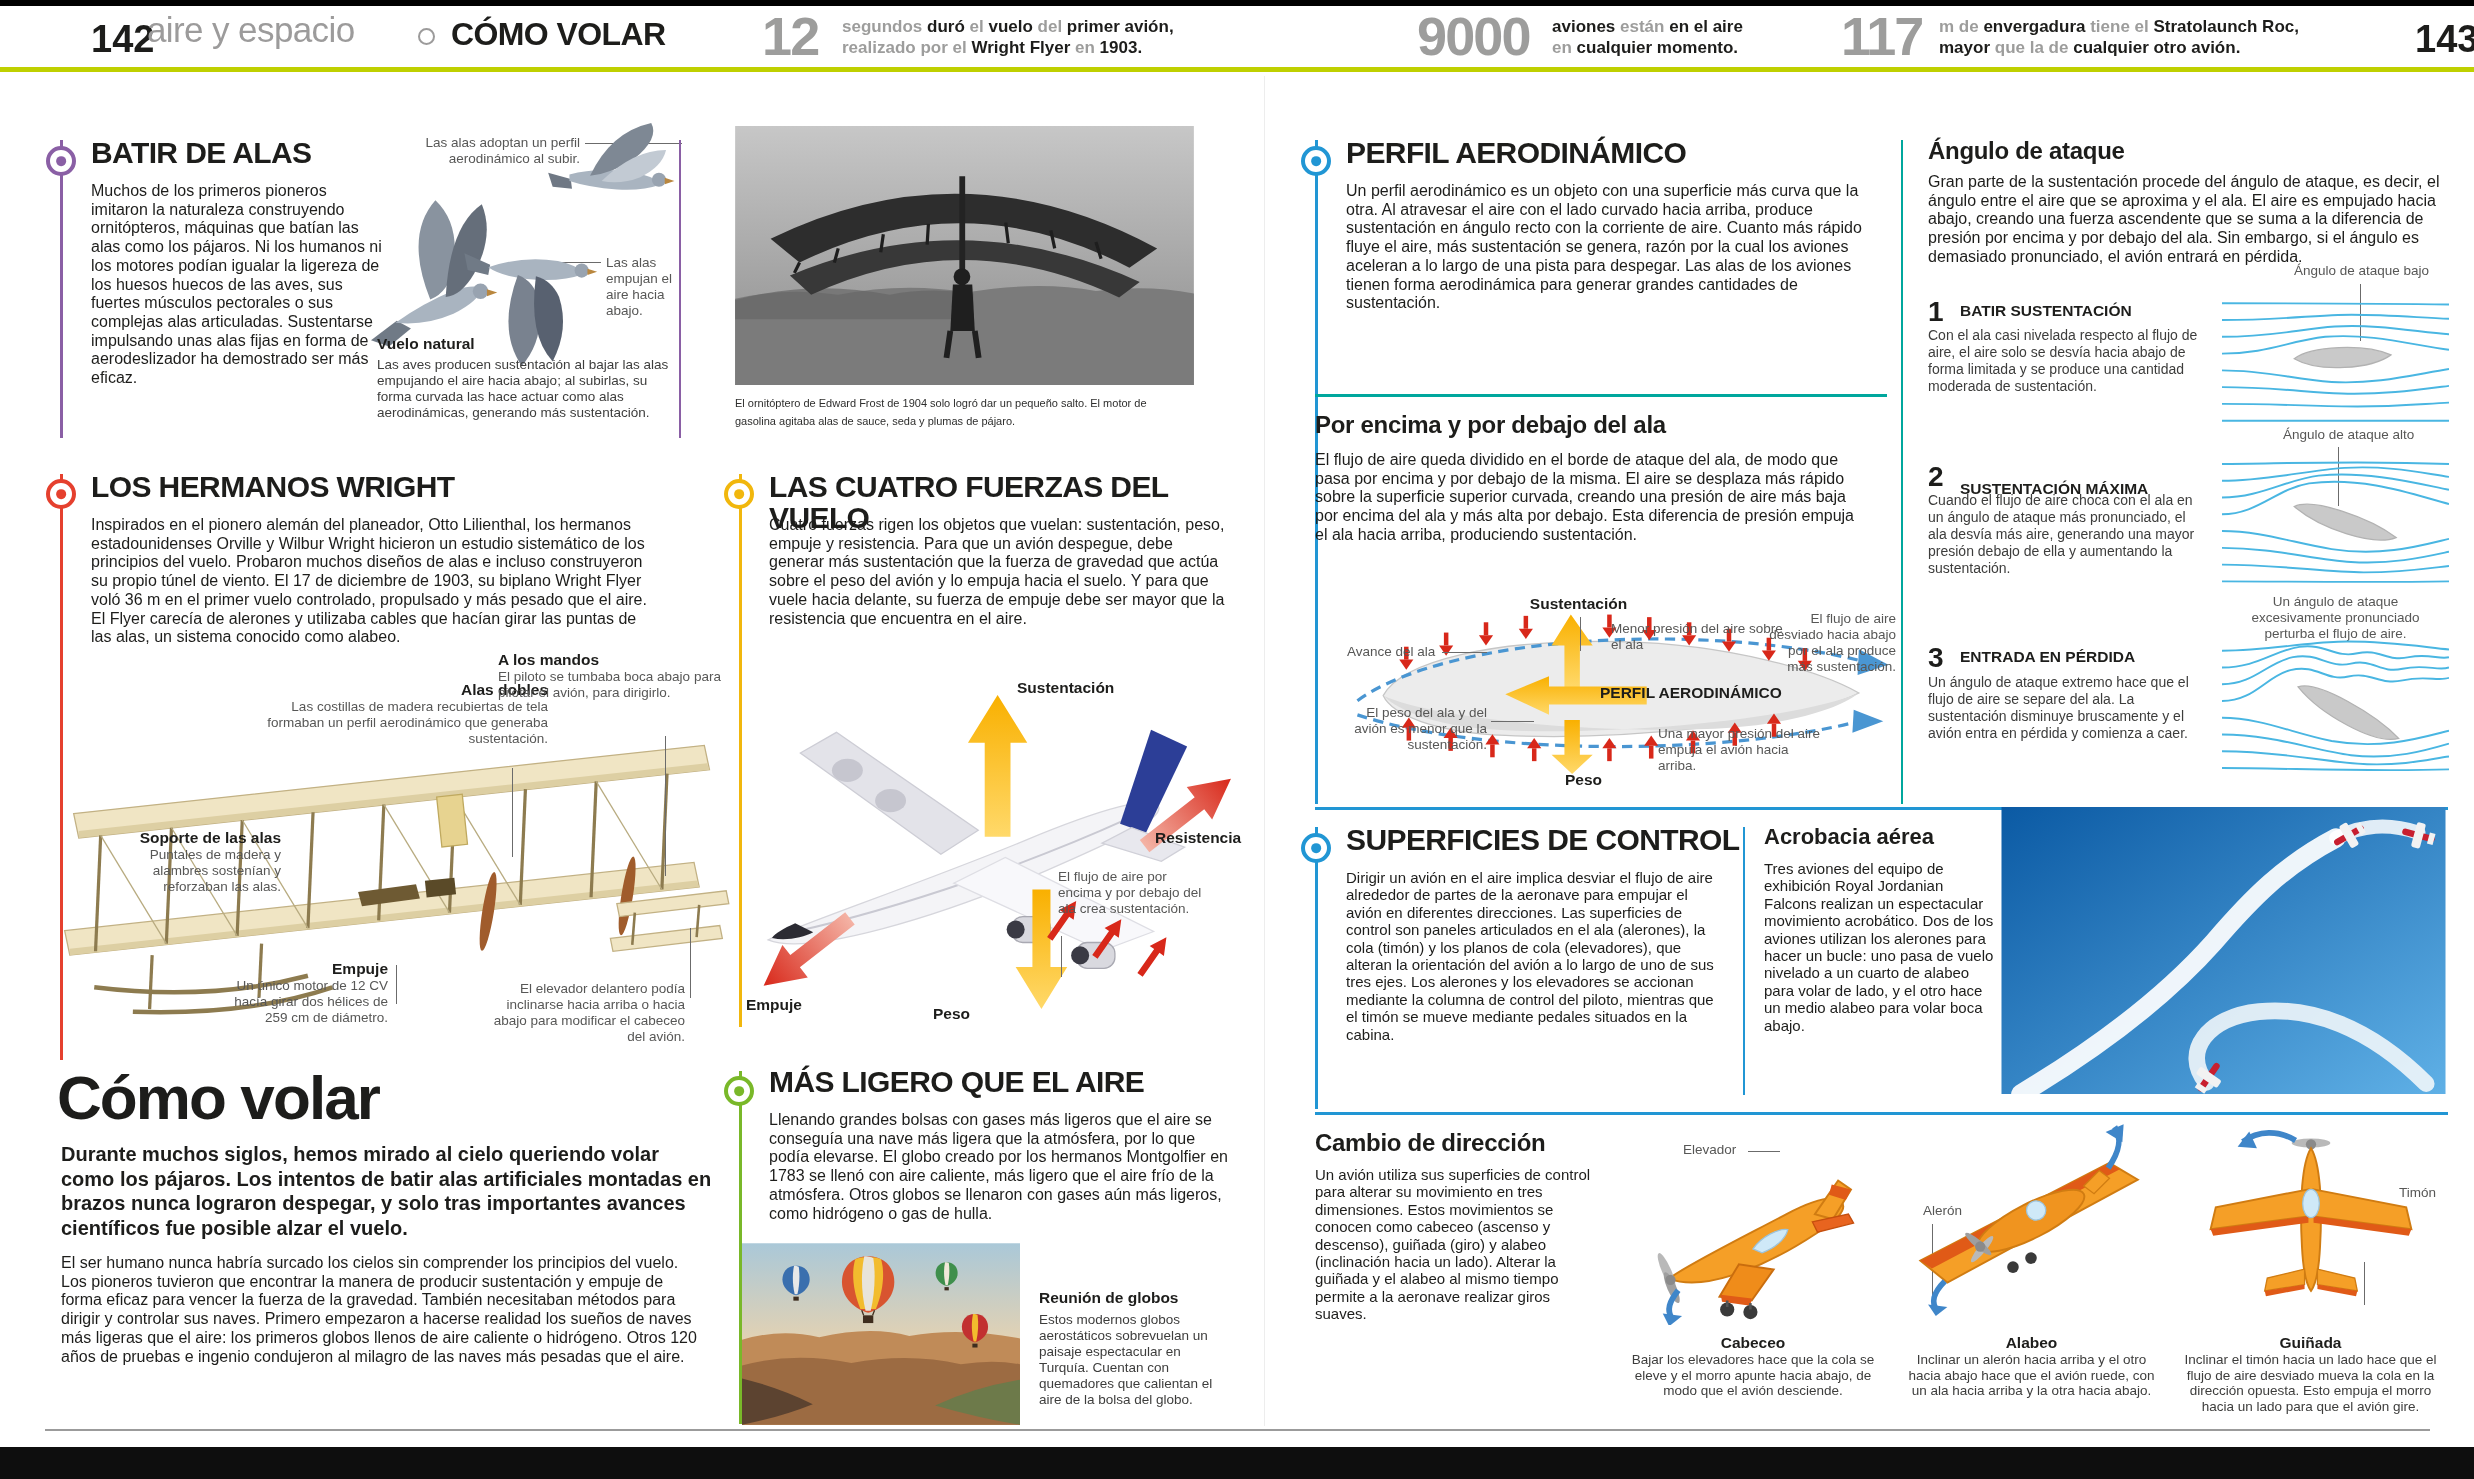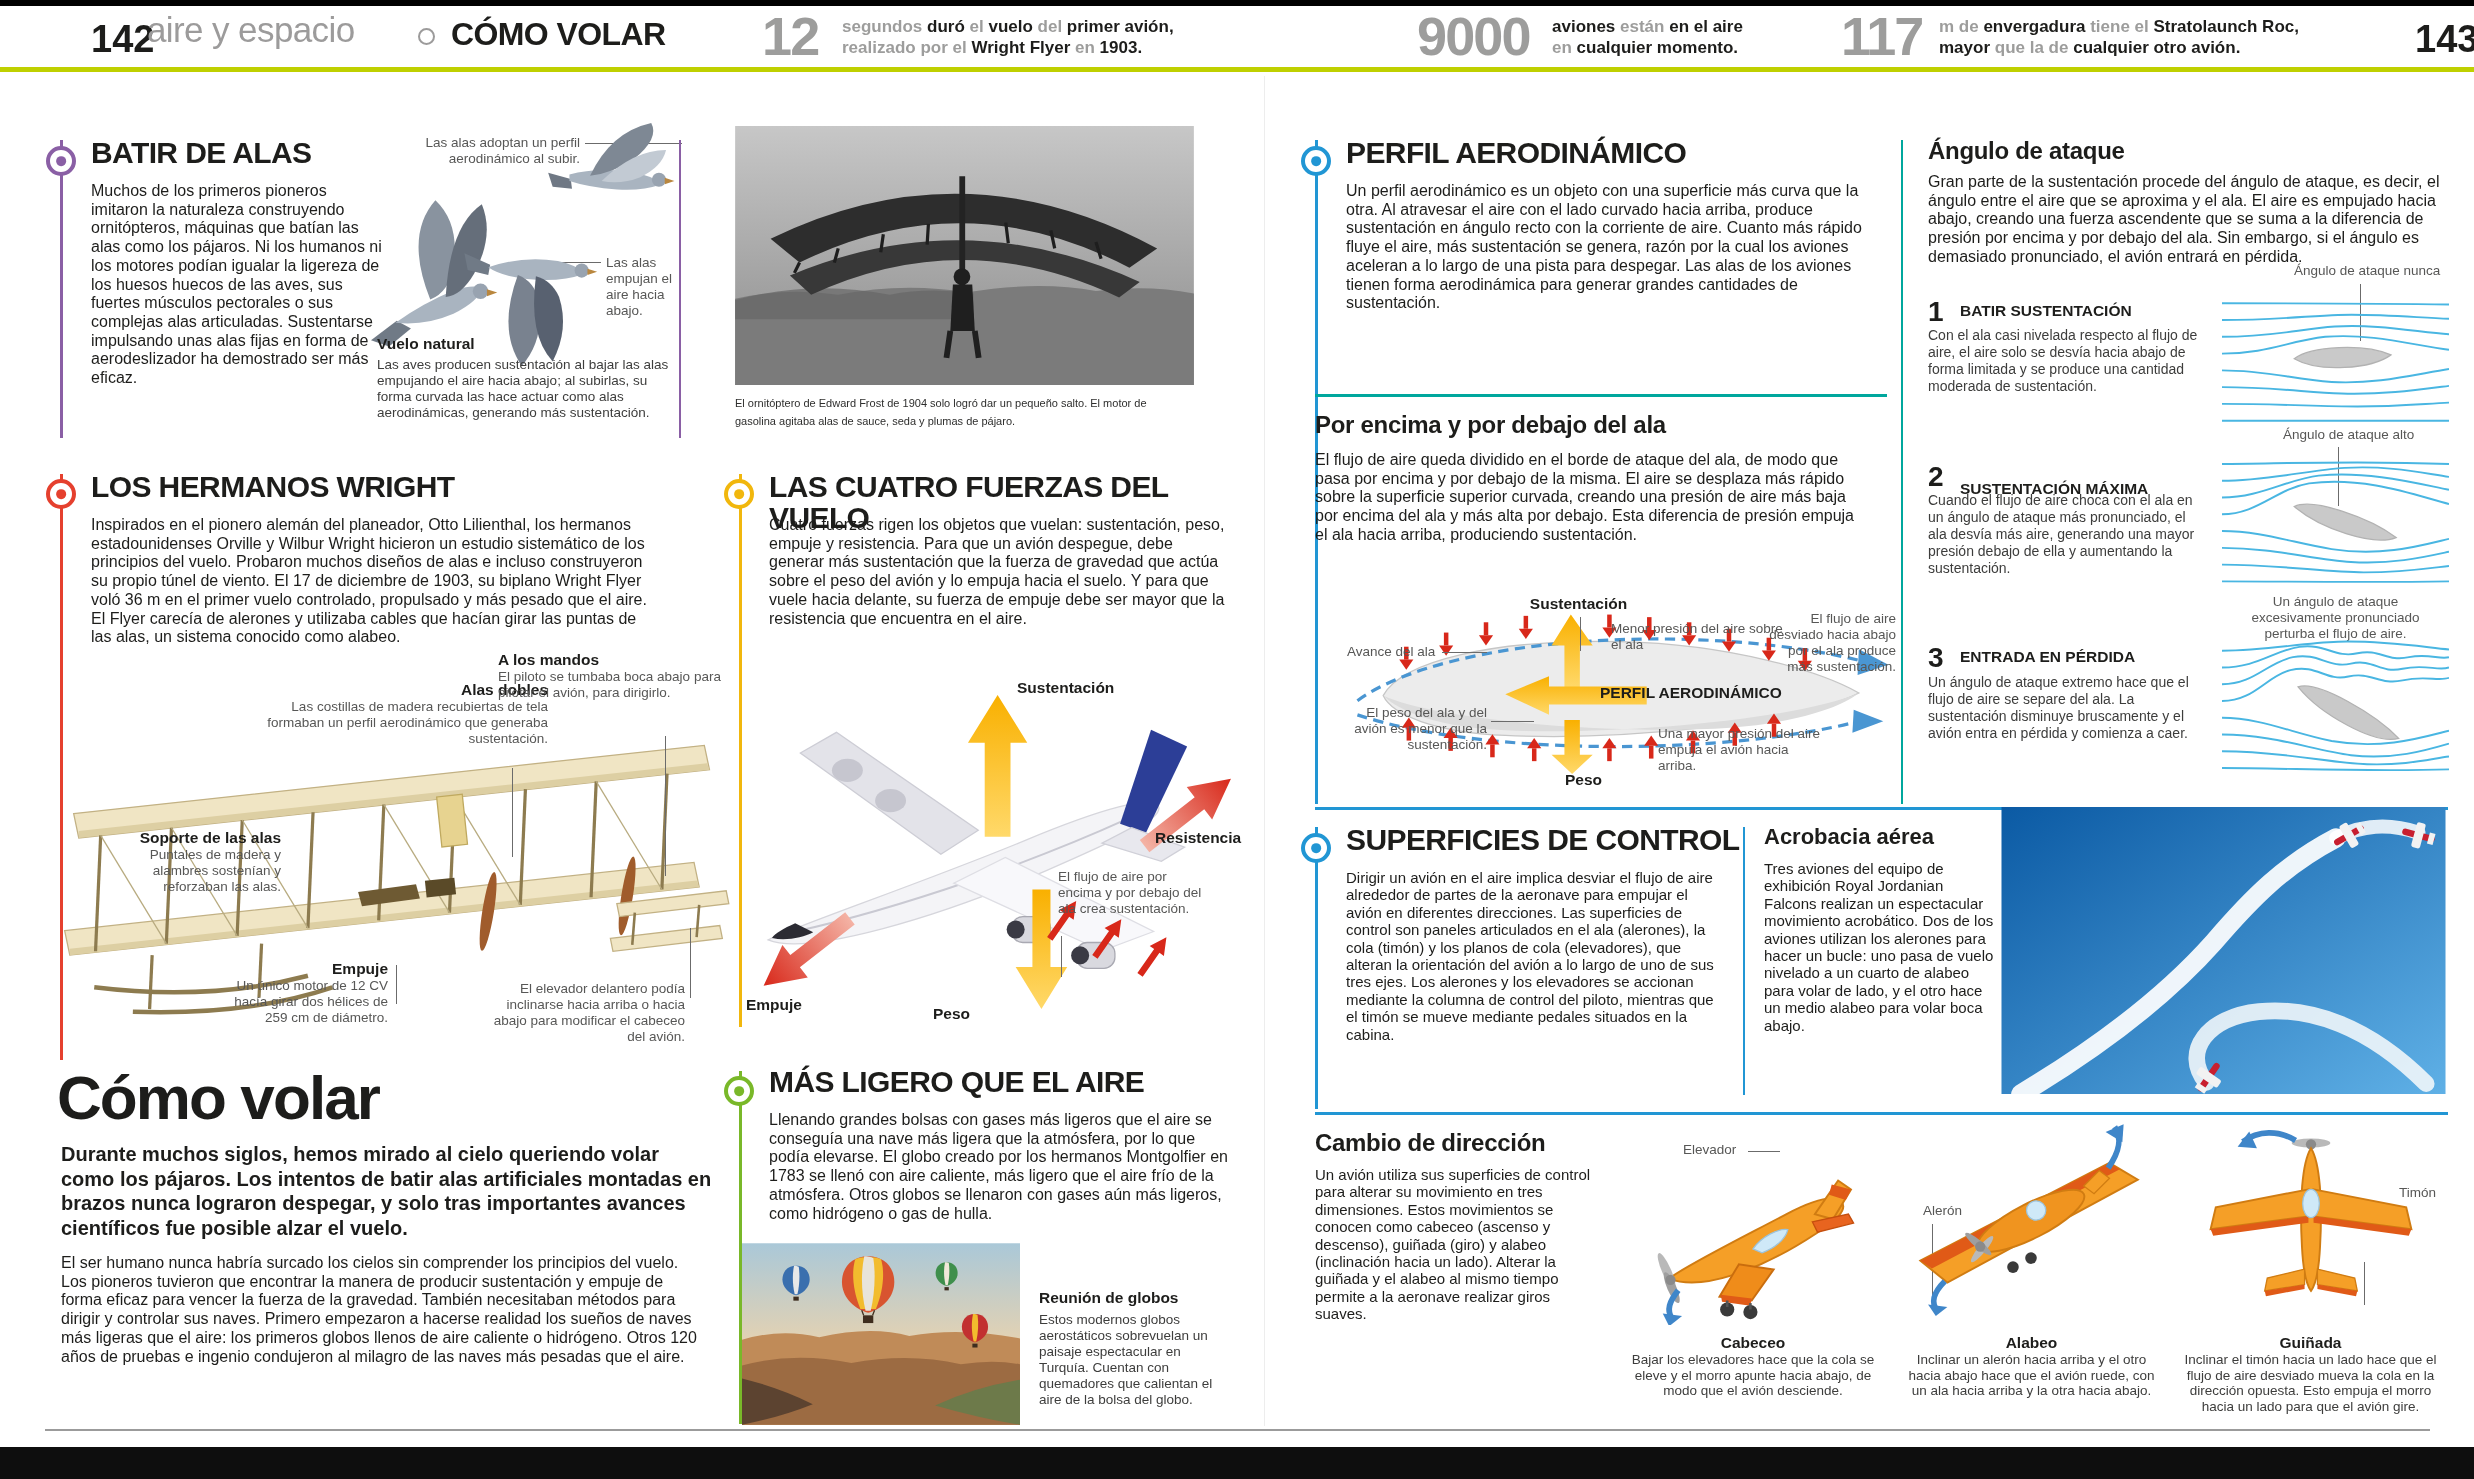--- a/index.html
+++ b/index.html
@@ -363,21 +363,21 @@
   <div class="abs lbl-b" style="left:1565px;top:771px;">Peso</div>
   <div class="abs lbl" style="left:1658px;top:726px;width:166px;">Una mayor presión del aire empuja el avión hacia arriba.</div>
   <div class="rule" style="left:1901px;top:140px;width:1.9px;height:664px;background:#00a79d;"></div>
 
   <div class="abs subh" style="left:1928px;top:137px;">Ángulo de ataque</div>
   <div class="abs body-t" style="left:1928px;top:173px;width:516px;">Gran parte de la sustentación procede del ángulo de ataque, es decir, el ángulo entre el aire que se aproxima y el ala. El aire es empujado hacia abajo, creando una fuerza ascendente que se suma a la diferencia de presión por encima y por debajo del ala. Sin embargo, si el ángulo es demasiado pronunciado, el avión entrará en pérdida.</div>
 
   <div class="abs itemnum" style="left:1928px;top:298px;">1</div>
   <div class="abs itemtitle" style="left:1960px;top:302px;">BATIR SUSTENTACIÓN</div>
   <div class="abs lbl-d" style="left:1928px;top:327px;width:277px;">Con el ala casi nivelada respecto al flujo de aire, el aire solo se desvía hacia abajo de forma limitada y se produce una cantidad moderada de sustentación.</div>
-  <div class="abs lbl" style="left:2294px;top:263px;width:161px;">Ángulo de ataque nunca</div>
+  <div class="abs lbl" style="left:2294px;top:263px;width:161px;">Ángulo de ataque bajo</div>
   <div class="ldr" style="left:2360px;top:284px;width:1.3px;height:57px;"></div>
   <svg class="abs" viewBox="0 0 352 240" style="left:2222px;top:289px;width:227px;height:155px;">
     <g fill="none" stroke="#49b6e2" stroke-width="3">
       <path d="M0,22 C80,22 240,22 352,24"></path>
       <path d="M0,48 C80,48 130,42 180,40 C240,38 300,44 352,46"></path>
       <path d="M0,74 C80,74 120,62 175,58 C240,54 300,66 352,70"></path>
       <path d="M0,100 C70,100 105,80 160,74 C235,68 300,88 352,94"></path>
       <path d="M0,126 C70,126 110,140 170,144 C240,148 300,132 352,124"></path>
       <path d="M0,152 C80,152 130,160 185,162 C250,164 305,156 352,150"></path>
       <path d="M0,178 C90,178 150,182 210,182 C270,182 310,178 352,176"></path>

